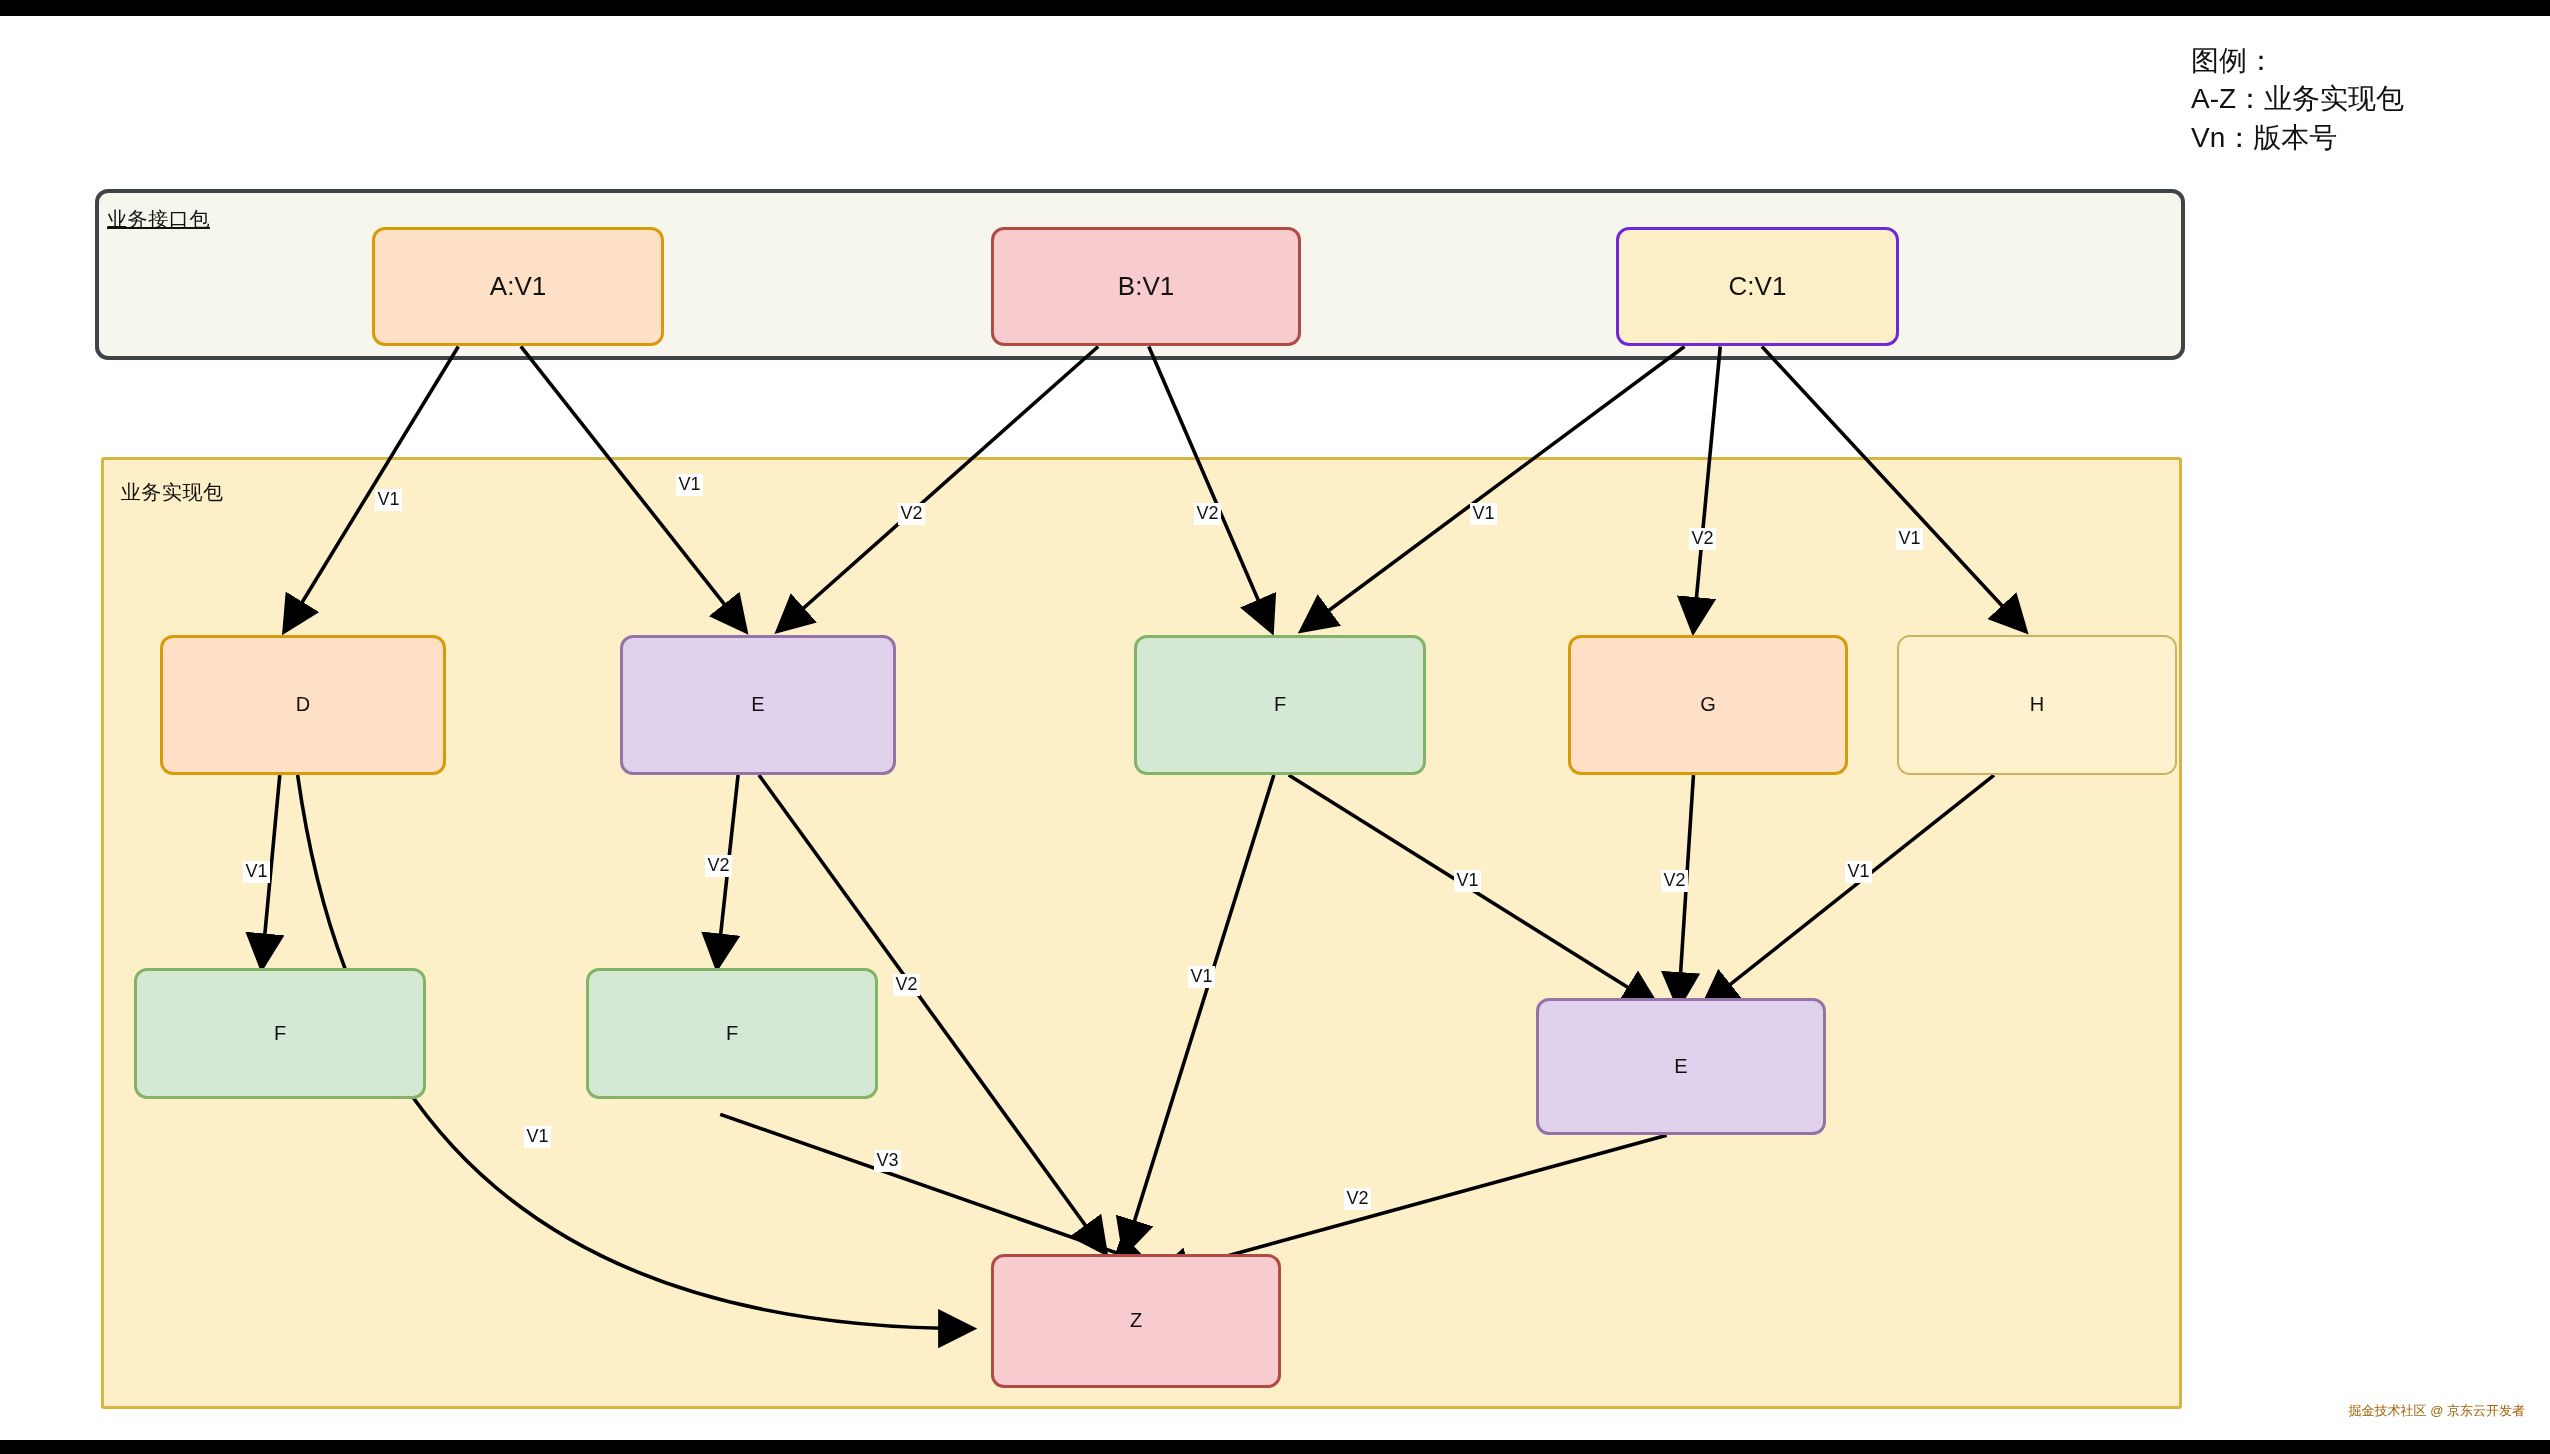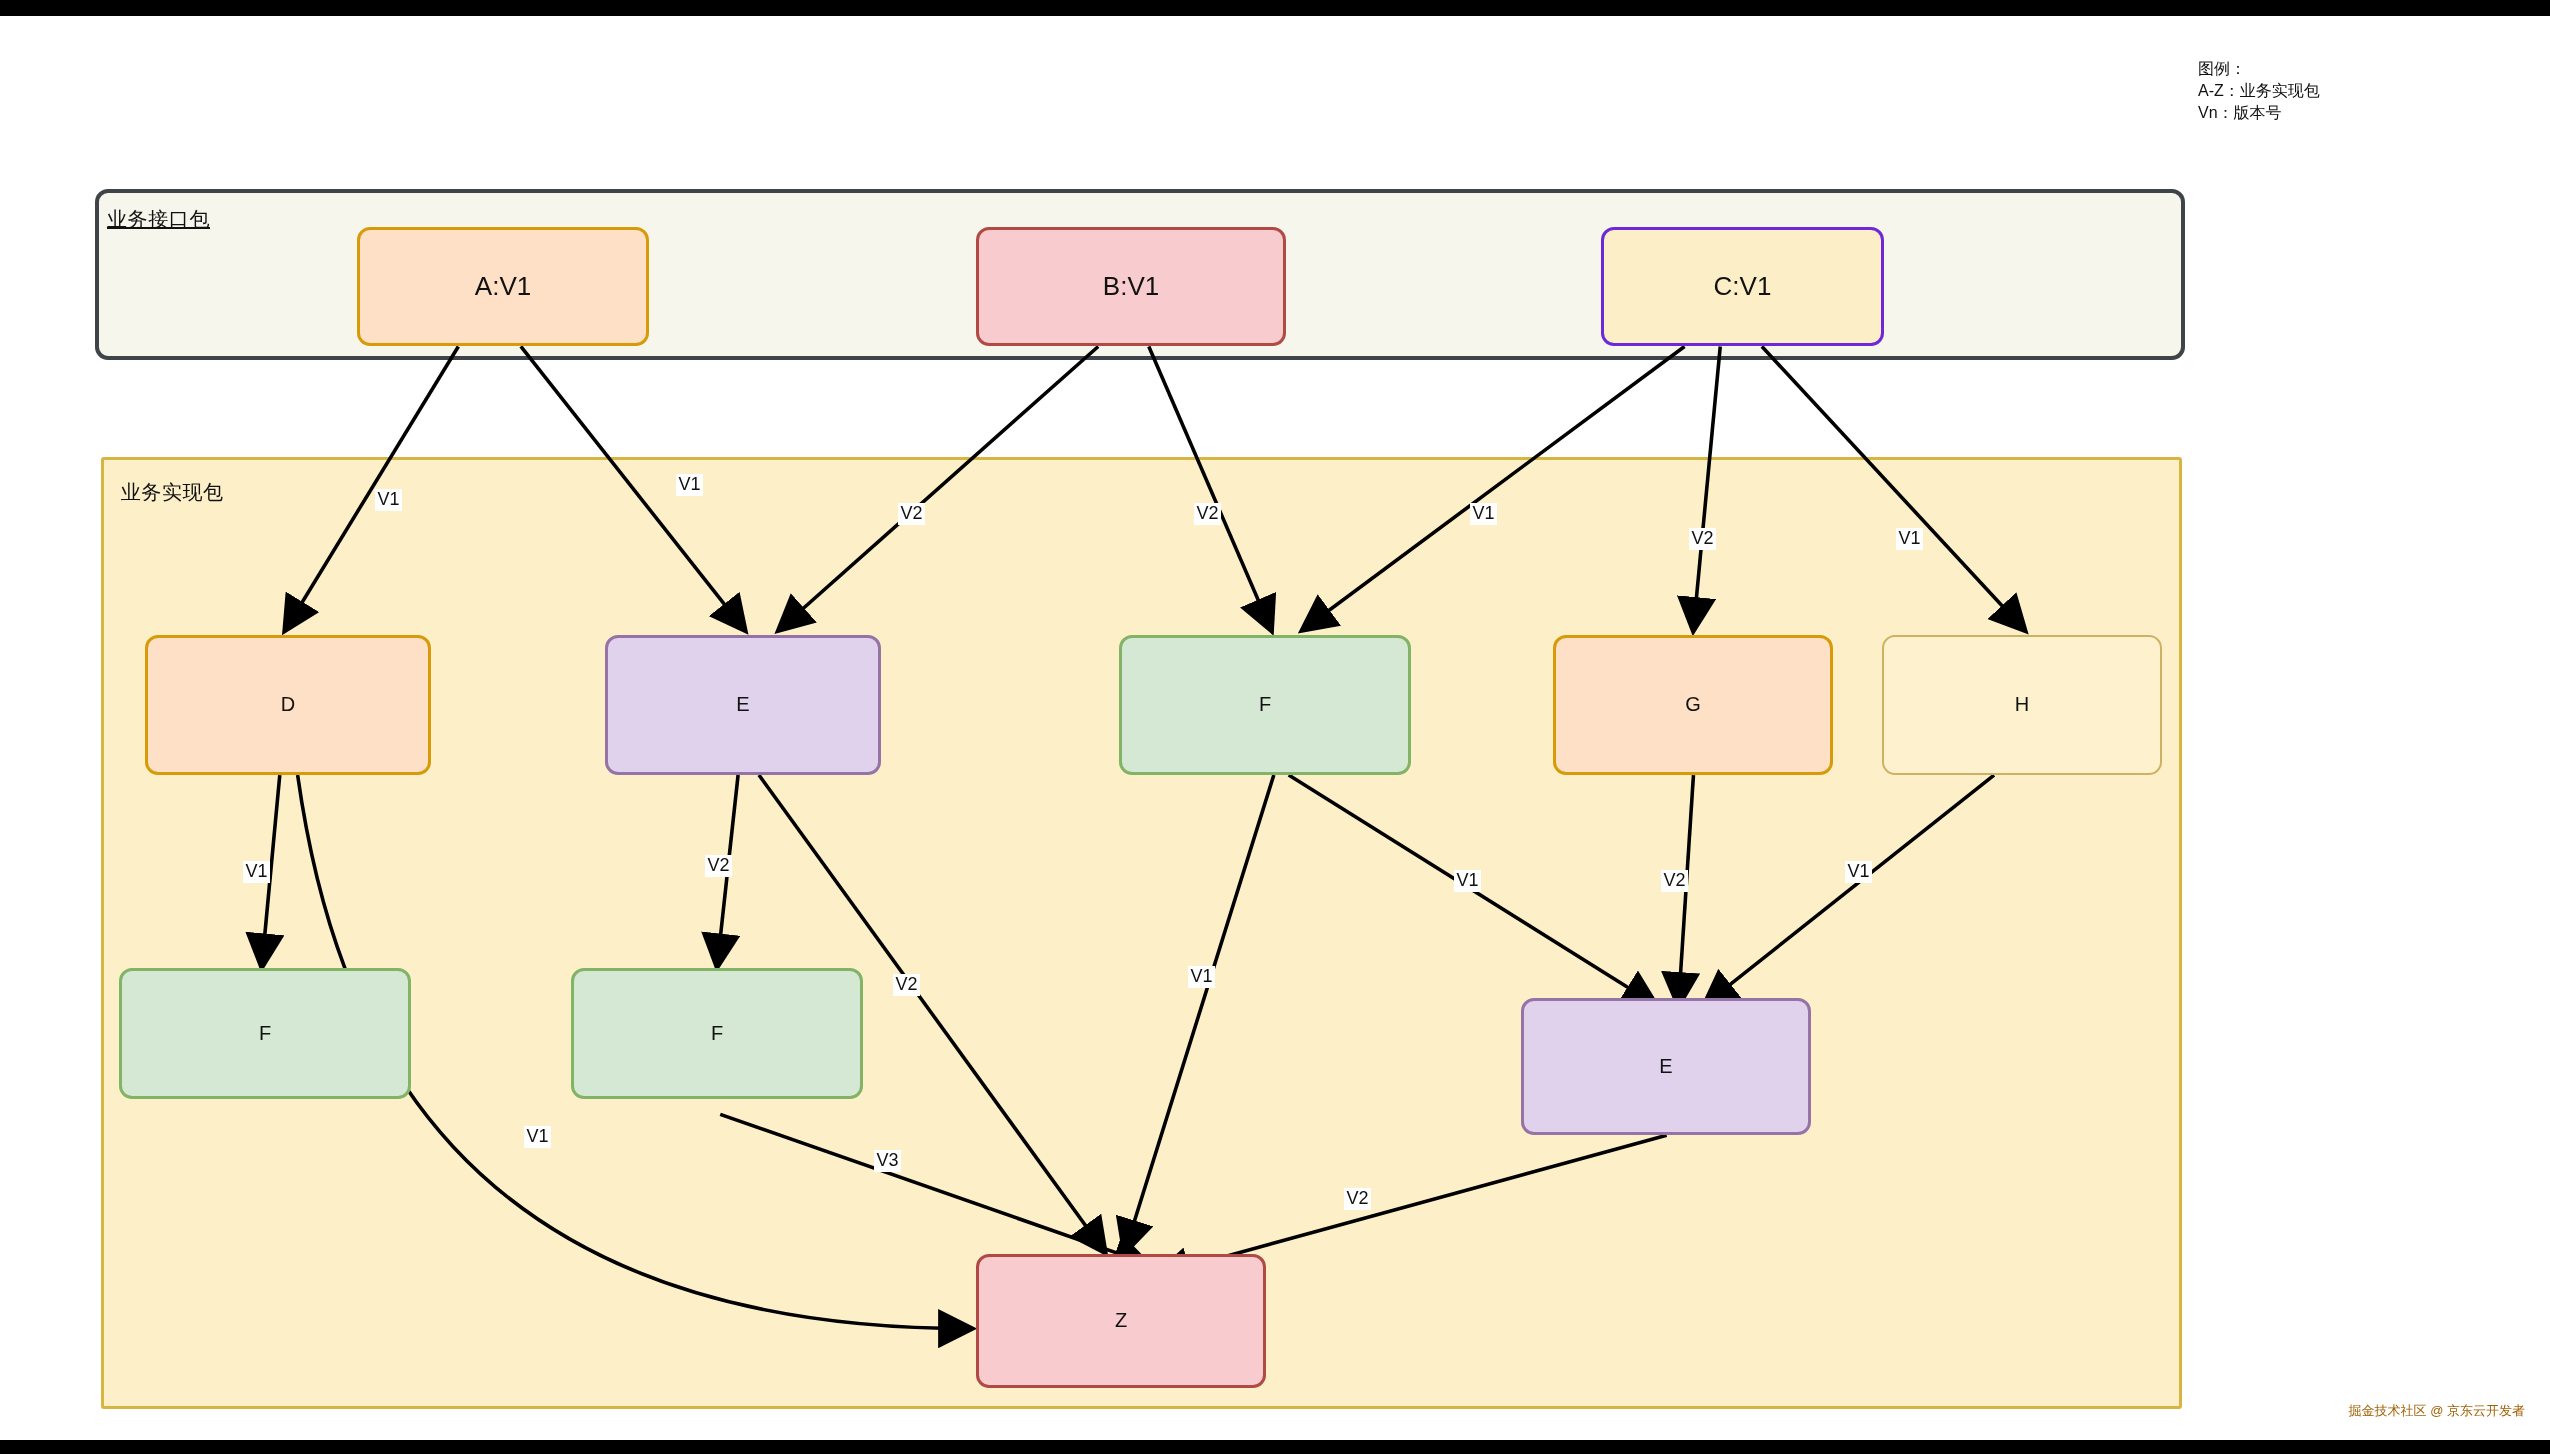--- a/index.html
+++ b/index.html
@@ -41,20 +41,21 @@
   #group-impl .group-label{left:16.7px;top:19px;}
   
   .node{
     position:absolute;
     box-sizing:border-box;
     display:flex;align-items:center;justify-content:center;
     border-radius:13px;
     color:#111;
     text-align:center;
     z-index:6;
+    margin-left:15px;
   }
   .n-big{font-size:26px;}
   .n-mid{font-size:20px;}
   .c-peach{background:#fde0c6;border:3px solid #d79b0a;}
   .c-pink {background:#f8ccce;border:3px solid #b04a45;}
   .c-yellow{background:#fcefc7;border:3px solid #6d28d9;}
   .c-yellow-soft{background:#fdf2cd;border:2.4px solid #ceb163;}
   .c-purple{background:#e0d1ec;border:3px solid #9673a6;}
   .c-green {background:#d5e8d4;border:3px solid #82b366;}
   
@@ -66,27 +67,26 @@
     color:#111;
     font-size:18px;
     line-height:1.05;
     padding:1.8px 2.4px;
     z-index:8;
     white-space:nowrap;
   }
   
   #legend{
     position:absolute;
-    left:2191px;top:42px;
-    color:#111;
-    font-size:16px;
+    left:2191px;top:26px;
+    color:#111;
+    font-size:28px;
     line-height:1.38;
     z-index:9;
     white-space:nowrap;
-    margin-left:7px;
   }
   
   #watermark{
     position:absolute;
     right:25px;bottom:20px;
     font-size:13px;
     color:#a16207;
     z-index:9;
     white-space:nowrap;
   }

